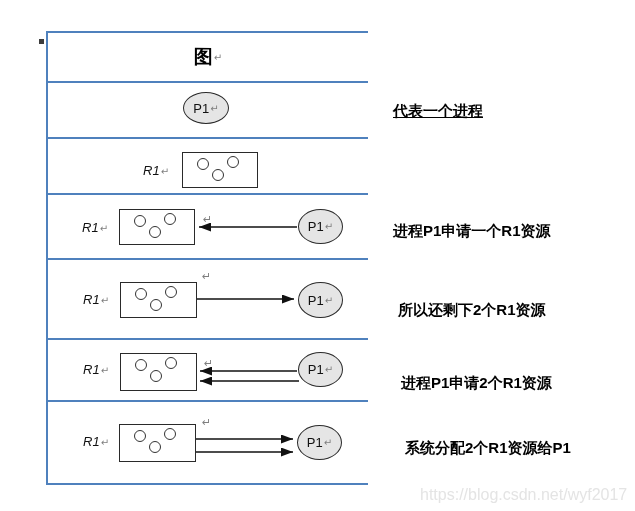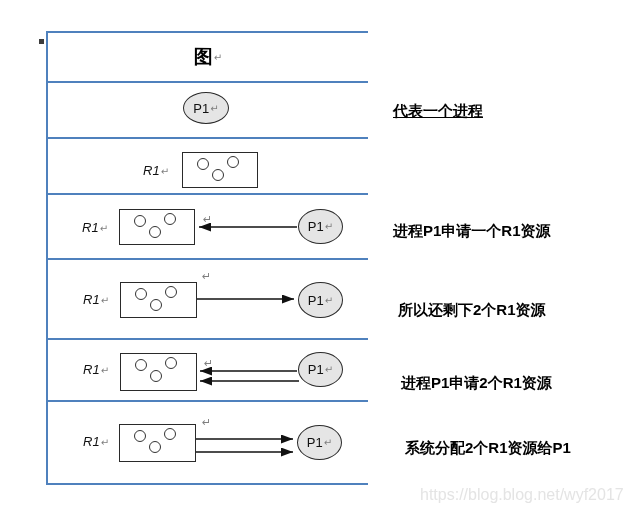--- a/index.html
+++ b/index.html
@@ -126,15 +126,15 @@
     <line x1="196" y1="439" x2="293" y2="439" stroke="#111" stroke-width="1.3" marker-end="url(#ah)"></line>
     <line x1="196" y1="452" x2="293" y2="452" stroke="#111" stroke-width="1.3" marker-end="url(#ah)"></line>
   </svg>
 
   <div class="cap" style="left:393px; top:102px;text-decoration:underline;">代表一个进程</div>
   <div class="cap" style="left:393px; top:222px;">进程P1申请一个R1资源</div>
   <div class="cap" style="left:398px; top:301px;">所以还剩下2个R1资源</div>
   <div class="cap" style="left:401px; top:363px;margin-top:11px;">进程P1申请2个R1资源</div>
   <div class="cap" style="left:405px; top:439px;text-align:center;">系统分配2个R1资源给P1</div>
 
-  <div class="wm">https://blog.blog.net/wyf2017</div>
+  <div class="wm">https://blog.csdn.net/wyf2017</div>
 
 </div>
 
 </body></html>

